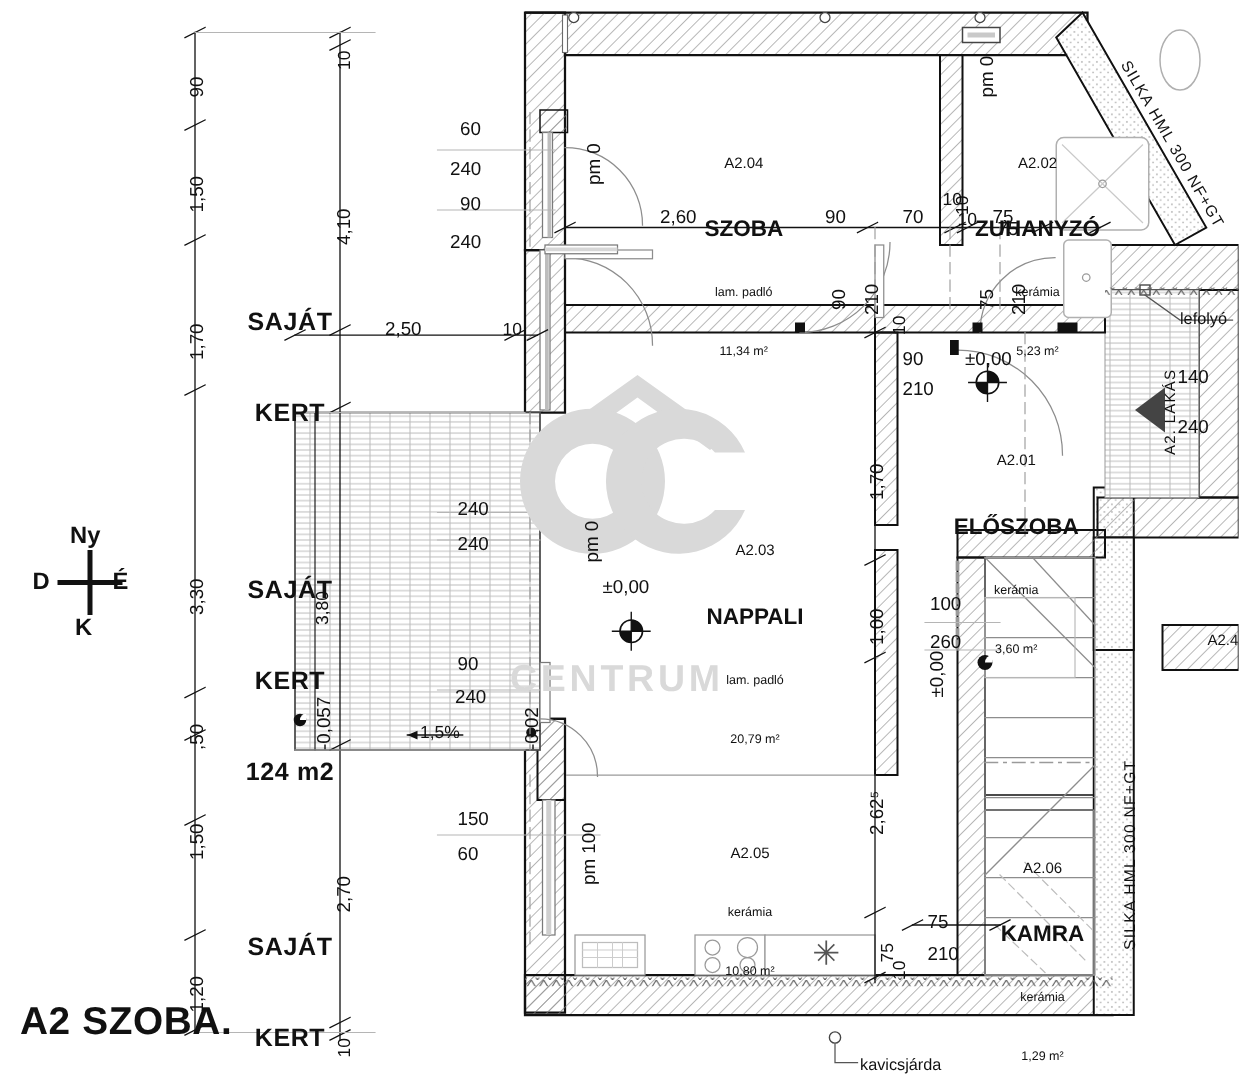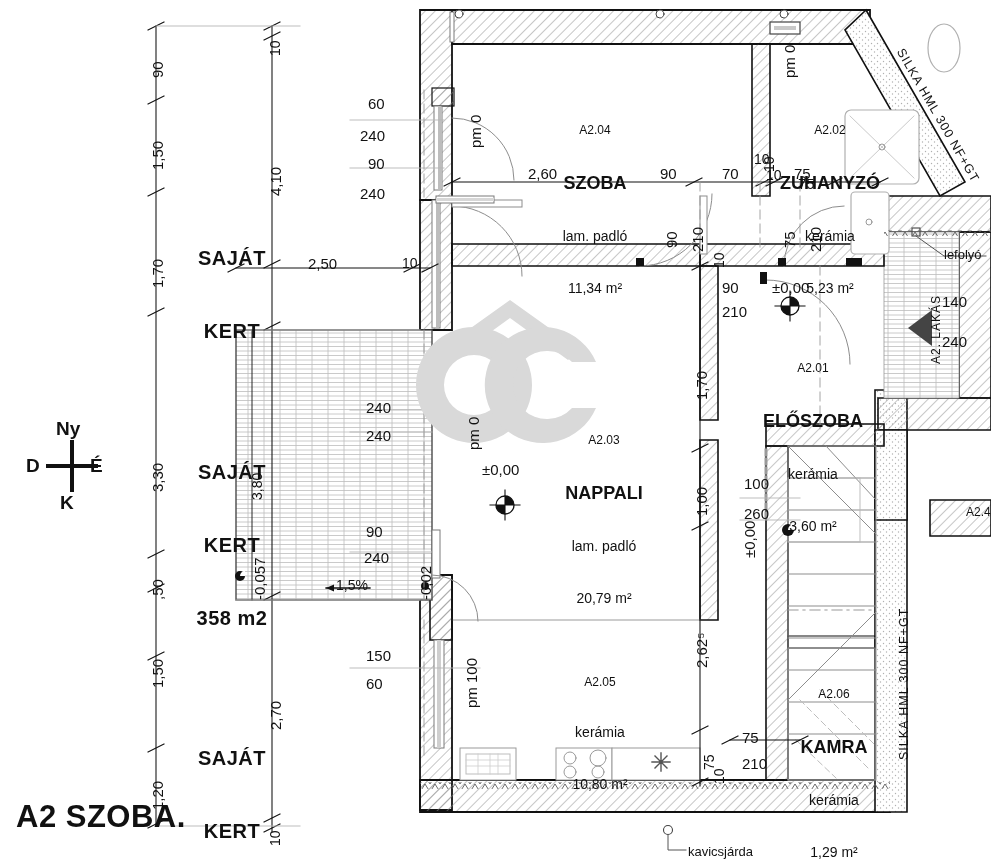--- a/index.html
+++ b/index.html
@@ -22,21 +22,21 @@
   }
   .lbl{
     position:absolute;
     white-space:pre;
     line-height:1.12;
     color:#111;
   }
   .room-title{ font-weight:bold; text-align:center; }
   .room-code{ font-size:12px; font-weight:normal; }
   .room-name{ font-size:18px; font-weight:bold; }
-  .room-sub{ font-size:14px; font-weight:normal; }
+  .room-sub{ font-size:10px; font-weight:normal; }
   .dim{ font-size:15px; }
   .dim-s{ font-size:14px; }
   .vert{ transform:rotate(-90deg); transform-origin:0 0; }
   .garden{
     font-size:20px; font-weight:bold; text-align:center; letter-spacing:.5px;
   }
   .sheet-title{ font-size:31px; font-weight:bold; letter-spacing:.5px; }
   .compass-letter{ font-size:19px; font-weight:bold; }
   .level-mark{ font-size:15px; font-weight:normal; }
   .note{ font-size:13px; }
@@ -269,20 +269,21 @@
     </g>
   </svg>
 
   <svg class="wm" style="left:400px; top:290px;" width="220" height="290" viewBox="0 0 220 290" xmlns="http://www.w3.org/2000/svg">
     <g fill="#d9d9d9">
       <path d="M40 60 L110 10 L180 60 L168 70 L110 28 L52 70 Z"></path>
       <path d="M16 95 a58 58 0 1 0 116 0 a58 58 0 1 0 -116 0 Z M44 95 a30 30 0 1 1 60 0 a30 30 0 1 1 -60 0 Z"></path>
       <path d="M196 72 a58 58 0 1 0 0 46 l-24 0 a34 34 0 1 1 0 -46 Z"></path>
     </g>
   </svg>
+  <div class="wm" style="left:408px; top:527px; font-size:30px; font-weight:bold; color:#d9d9d9; letter-spacing:3px;">CENTRUM</div>
 
   <div class="lbl room-title" style="left:540px; top:88px; width:110px;">
     <div class="room-code">A2.04</div>
     <div class="room-name">SZOBA</div>
     <div class="room-sub">lam. padló</div>
     <div class="room-sub">11,34 m²</div>
   </div>
 
   <div class="lbl room-title" style="left:762px; top:88px; width:112px;margin-left:12px;">
     <div class="room-code">A2.02</div>
@@ -320,21 +321,21 @@
     
   </div>
 
   <div class="lbl garden" style="left:172px; top:202px; width:120px;">
     <div>SAJÁT</div>
     <div style="margin-top:6px;">KERT</div>
   </div>
   <div class="lbl garden" style="left:166px; top:416px; width:132px;">
     <div>SAJÁT</div>
     <div style="margin-top:6px;">KERT</div>
-    <div style="margin-top:6px;">358 m2</div>
+    <div style="margin-top:6px;">124 m2</div>
   </div>
   <div class="lbl garden" style="left:172px; top:702px; width:120px;">
     <div>SAJÁT</div>
     <div style="margin-top:6px;">KERT</div>
   </div>
 
   <svg class="wm" style="left:44px; top:438px;" width="56" height="56" viewBox="0 0 56 56" xmlns="http://www.w3.org/2000/svg">
     <path d="M28 2 V54 M2 28 H54" stroke="#111" stroke-width="4"></path>
   </svg>
   <div class="lbl compass-letter" style="left:56px; top:418px;">Ny</div>

